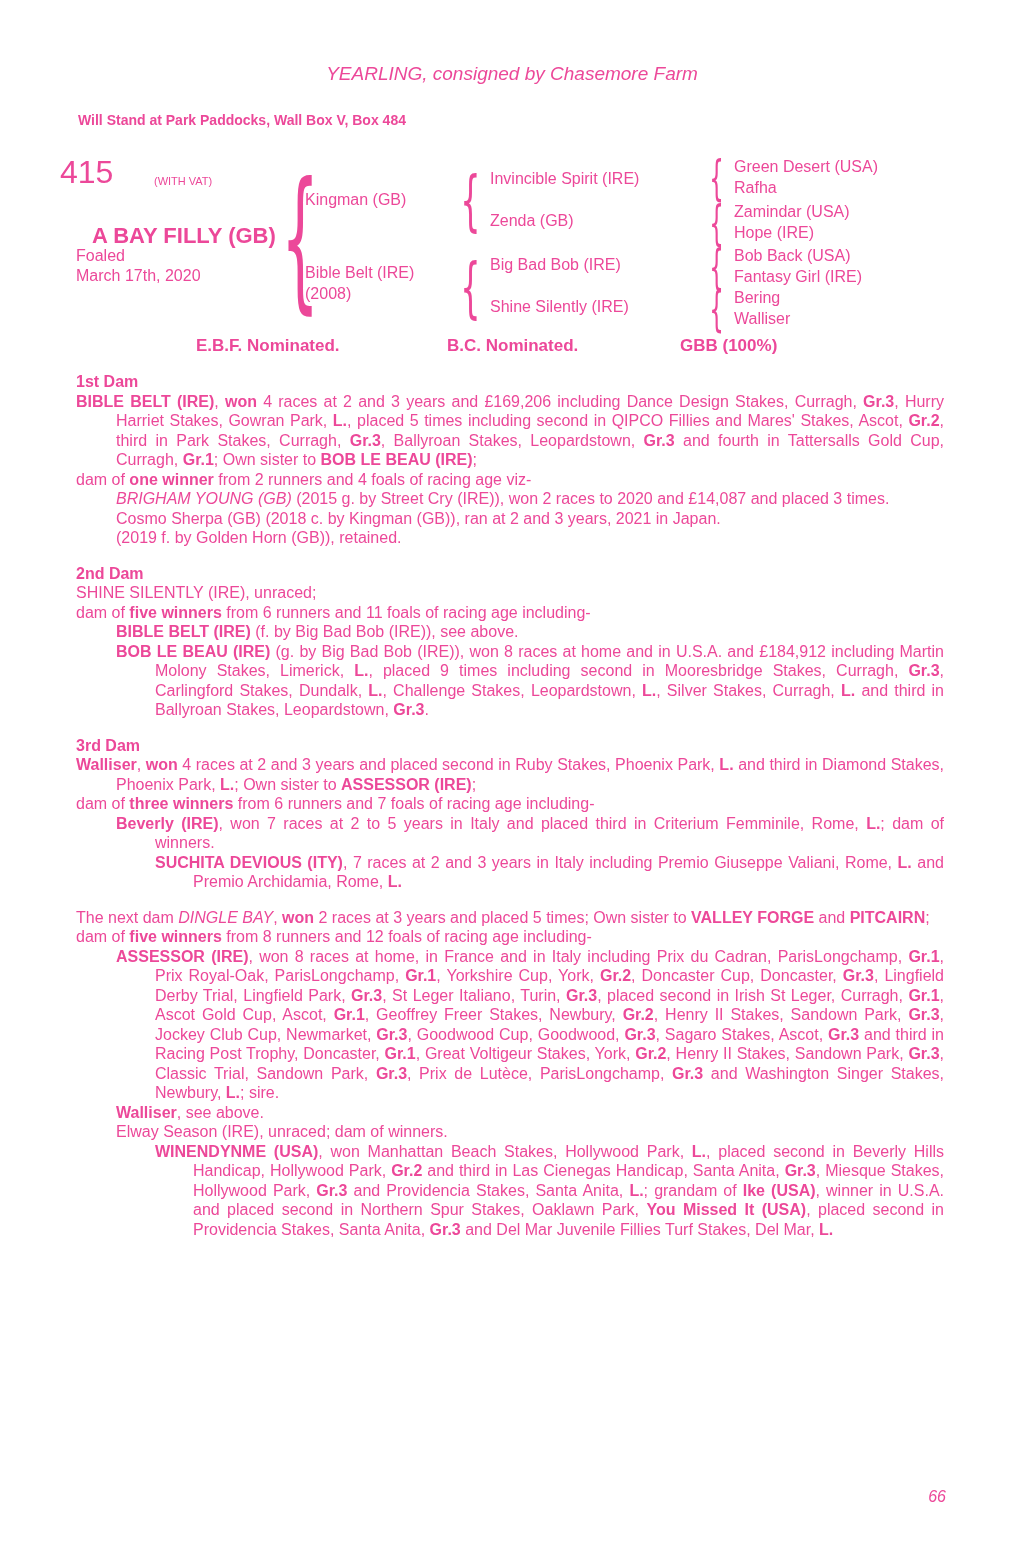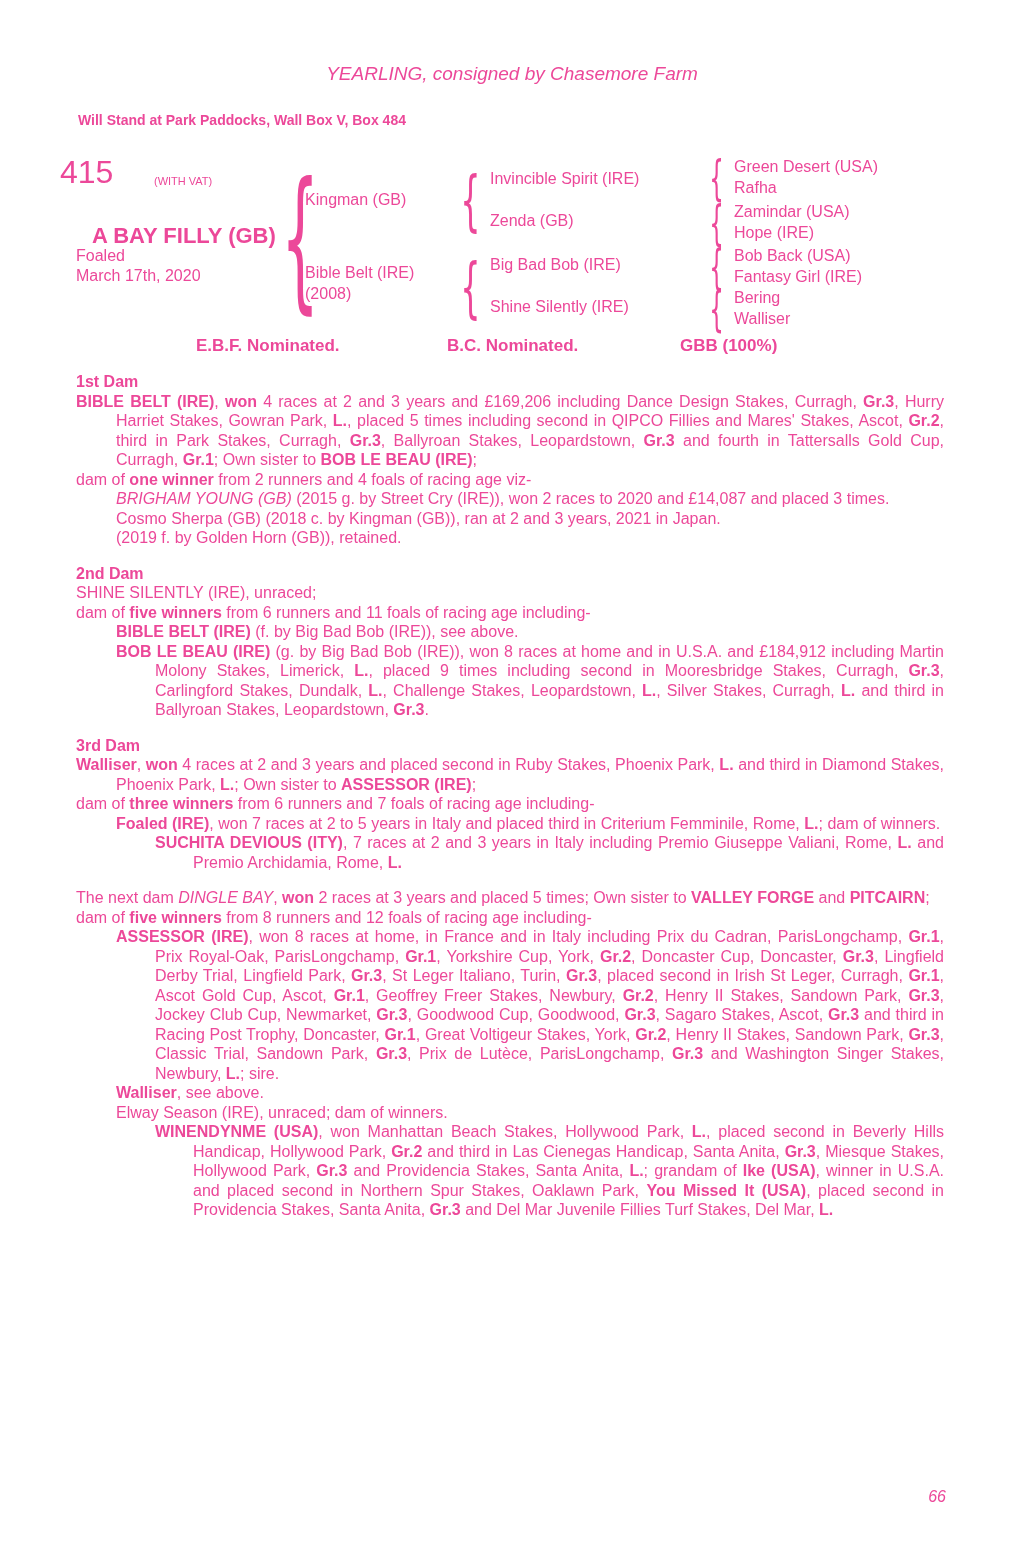--- a/index.html
+++ b/index.html
@@ -104,21 +104,21 @@
       <div class="para s1"><span>Cosmo Sherpa (GB) (2018 c. by Kingman (GB)), ran at 2 and 3 years, 2021 in Japan.</span></div>
       <div class="para s1"><span>(2019 f. by Golden Horn (GB)), retained.</span></div>
       <div class="para h gap"><span class="f-b">2nd Dam</span></div>
       <div class="para s0"><span>SHINE SILENTLY (IRE), unraced;</span></div>
       <div class="para s0"><span>dam of </span><span class="f-b">five winners</span><span> from 6 runners and 11 foals of racing age including-</span></div>
       <div class="para s1"><span class="f-b">BIBLE BELT (IRE)</span><span> (f. by Big Bad Bob (IRE)), see above.</span></div>
       <div class="para s1"><span class="f-b">BOB LE BEAU (IRE)</span><span> (g. by Big Bad Bob (IRE)), won 8 races at home and in U.S.A. and £184,912 including Martin Molony Stakes, Limerick, </span><span class="f-b">L.</span><span>, placed 9 times including second in Mooresbridge Stakes, Curragh, </span><span class="f-b">Gr.3</span><span>, Carlingford Stakes, Dundalk, </span><span class="f-b">L.</span><span>, Challenge Stakes, Leopardstown, </span><span class="f-b">L.</span><span>, Silver Stakes, Curragh, </span><span class="f-b">L.</span><span> and third in Ballyroan Stakes, Leopardstown, </span><span class="f-b">Gr.3</span><span>.</span></div>
       <div class="para h gap"><span class="f-b">3rd Dam</span></div>
       <div class="para s0"><span class="f-b">Walliser</span><span>, </span><span class="f-b">won</span><span> 4 races at 2 and 3 years and placed second in Ruby Stakes, Phoenix Park, </span><span class="f-b">L.</span><span> and third in Diamond Stakes, Phoenix Park, </span><span class="f-b">L.</span><span>; Own sister to </span><span class="f-b">ASSESSOR (IRE)</span><span>;</span></div>
       <div class="para s0"><span>dam of </span><span class="f-b">three winners</span><span> from 6 runners and 7 foals of racing age including-</span></div>
-      <div class="para s1"><span class="f-b">Foaled (IRE)</span><span>, won 7 races at 2 to 5 years in Italy and placed third in Criterium Femminile, Rome, </span><span class="f-b">L.</span><span>; dam of winners.</span></div>
+      <div class="para s1"><span class="f-b">Beverly (IRE)</span><span>, won 7 races at 2 to 5 years in Italy and placed third in Criterium Femminile, Rome, </span><span class="f-b">L.</span><span>; dam of winners.</span></div>
       <div class="para s2"><span class="f-b">SUCHITA DEVIOUS (ITY)</span><span>, 7 races at 2 and 3 years in Italy including Premio Giuseppe Valiani, Rome, </span><span class="f-b">L.</span><span> and Premio Archidamia, Rome, </span><span class="f-b">L.</span></div>
       <div class="para s0 gap"><span>The next dam </span><span class="f-i">DINGLE BAY</span><span>, </span><span class="f-b">won</span><span> 2 races at 3 years and placed 5 times; Own sister to </span><span class="f-b">VALLEY FORGE</span><span> and </span><span class="f-b">PITCAIRN</span><span>;</span></div>
       <div class="para s0"><span>dam of </span><span class="f-b">five winners</span><span> from 8 runners and 12 foals of racing age including-</span></div>
       <div class="para s1"><span class="f-b">ASSESSOR (IRE)</span><span>, won 8 races at home, in France and in Italy including Prix du Cadran, ParisLongchamp, </span><span class="f-b">Gr.1</span><span>, Prix Royal-Oak, ParisLongchamp, </span><span class="f-b">Gr.1</span><span>, Yorkshire Cup, York, </span><span class="f-b">Gr.2</span><span>, Doncaster Cup, Doncaster, </span><span class="f-b">Gr.3</span><span>, Lingfield Derby Trial, Lingfield Park, </span><span class="f-b">Gr.3</span><span>, St Leger Italiano, Turin, </span><span class="f-b">Gr.3</span><span>, placed second in Irish St Leger, Curragh, </span><span class="f-b">Gr.1</span><span>, Ascot Gold Cup, Ascot, </span><span class="f-b">Gr.1</span><span>, Geoffrey Freer Stakes, Newbury, </span><span class="f-b">Gr.2</span><span>, Henry II Stakes, Sandown Park, </span><span class="f-b">Gr.3</span><span>, Jockey Club Cup, Newmarket, </span><span class="f-b">Gr.3</span><span>, Goodwood Cup, Goodwood, </span><span class="f-b">Gr.3</span><span>, Sagaro Stakes, Ascot, </span><span class="f-b">Gr.3</span><span> and third in Racing Post Trophy, Doncaster, </span><span class="f-b">Gr.1</span><span>, Great Voltigeur Stakes, York, </span><span class="f-b">Gr.2</span><span>, Henry II Stakes, Sandown Park, </span><span class="f-b">Gr.3</span><span>, Classic Trial, Sandown Park, </span><span class="f-b">Gr.3</span><span>, Prix de Lutèce, ParisLongchamp, </span><span class="f-b">Gr.3</span><span> and Washington Singer Stakes, Newbury, </span><span class="f-b">L.</span><span>; sire.</span></div>
       <div class="para s1"><span class="f-b">Walliser</span><span>, see above.</span></div>
       <div class="para s1"><span>Elway Season (IRE), unraced; dam of winners.</span></div>
       <div class="para s2"><span class="f-b">WINENDYNME (USA)</span><span>, won Manhattan Beach Stakes, Hollywood Park, </span><span class="f-b">L.</span><span>, placed second in Beverly Hills Handicap, Hollywood Park, </span><span class="f-b">Gr.2</span><span> and third in Las Cienegas Handicap, Santa Anita, </span><span class="f-b">Gr.3</span><span>, Miesque Stakes, Hollywood Park, </span><span class="f-b">Gr.3</span><span> and Providencia Stakes, Santa Anita, </span><span class="f-b">L.</span><span>; grandam of </span><span class="f-b">Ike (USA)</span><span>, winner in U.S.A. and placed second in Northern Spur Stakes, Oaklawn Park, </span><span class="f-b">You Missed It (USA)</span><span>, placed second in Providencia Stakes, Santa Anita, </span><span class="f-b">Gr.3</span><span> and Del Mar Juvenile Fillies Turf Stakes, Del Mar, </span><span class="f-b">L.</span></div>
     </div>
 
   <div class="page-number">66</div>

